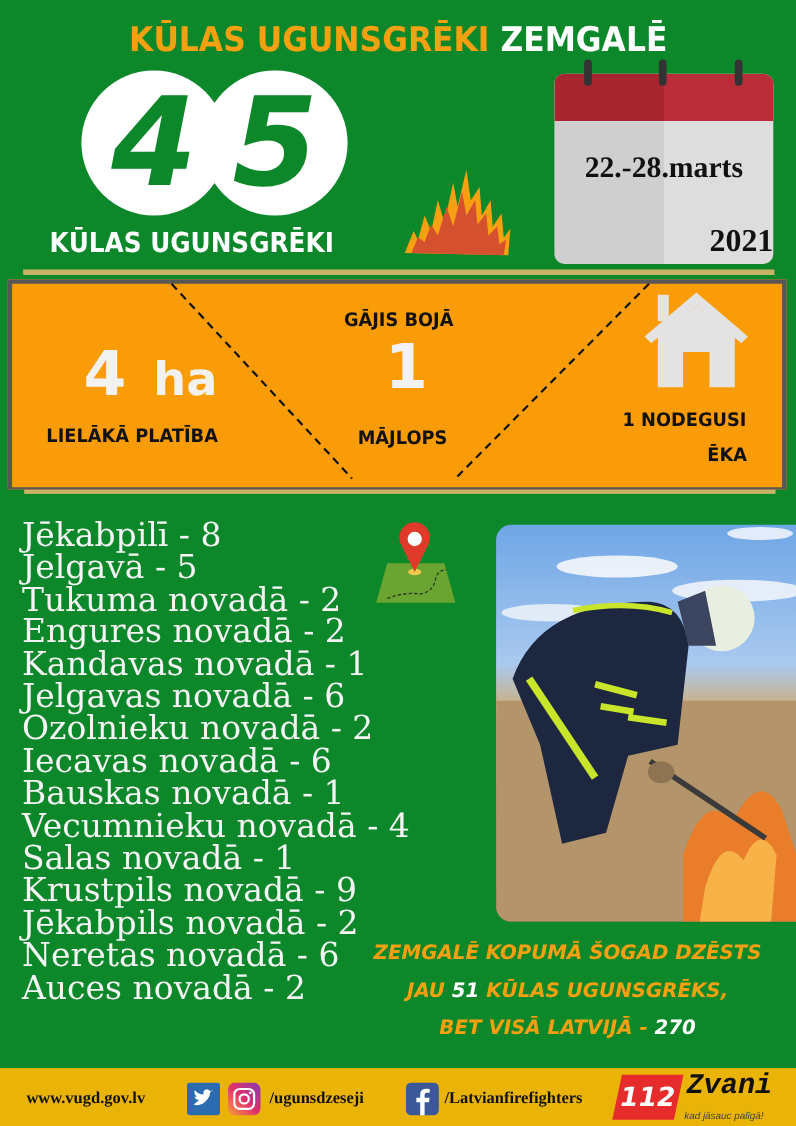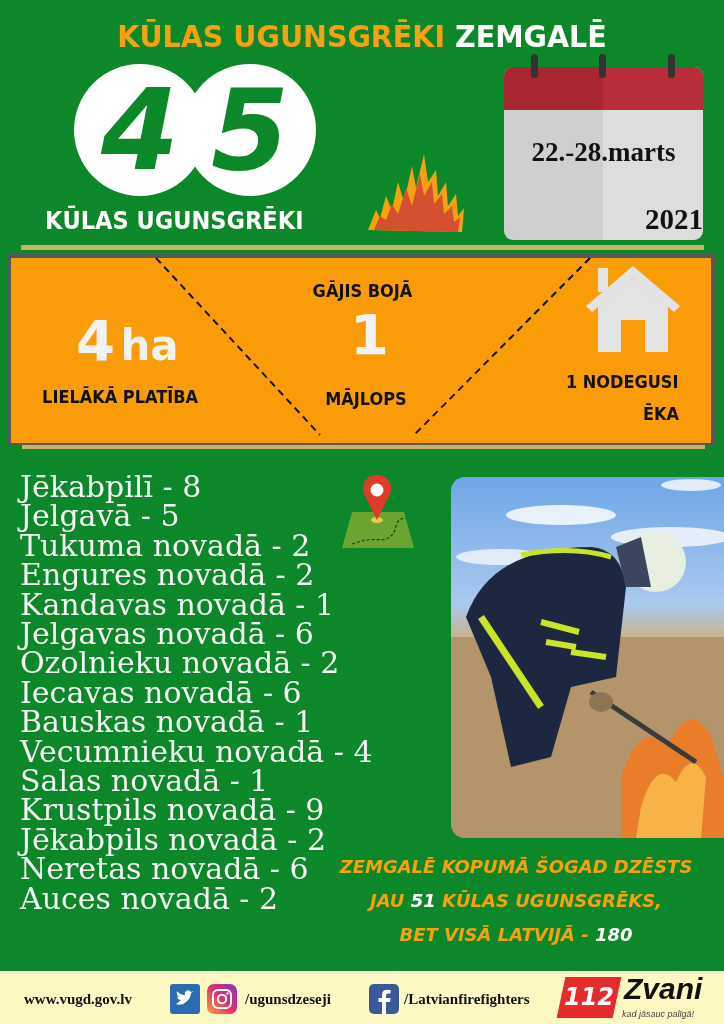--- a/index.html
+++ b/index.html
@@ -18,21 +18,21 @@
   .cal-year{left:0;top:136px;width:199px;text-align:right;font-family:"Liberation Serif",serif;font-weight:bold;font-size:29px;color:#111;}
   .tan{background:#c8b466;height:5px;}
   .obox{left:7px;top:254px;width:700px;height:185px;background:#fa9c08;border:4px solid #575757;border-bottom-width:2px;}
   .blk{font-family:"DejaVu Sans",sans-serif;font-weight:bold;color:#111;font-size:17px;transform:scaleX(0.95);}
   .big{color:#f2f2f2;font-family:"DejaVu Sans",sans-serif;font-weight:bold;}
   .list{left:20px;top:472px;font-family:"DejaVu Serif",serif;color:#f4f4f4;font-size:30px;line-height:29.4px;}
   .list div{white-space:nowrap;}
   .photo{left:451px;top:477px;width:273px;height:361px;border-radius:14px 0 0 14px;overflow:hidden;background:linear-gradient(180deg,#6fa6e6 0%,#a9c9ef 35%,#c9b28a 45%,#a88a5c 70%,#8a6c45 100%);}
   .summary{left:308px;top:850px;width:416px;text-align:center;font-family:"DejaVu Sans",sans-serif;font-weight:bold;color:#f7a012;font-size:18px;line-height:34px;font-style:italic;}
   .summary .w{color:#fff;}
-  .footer{left:0;top:971px;width:724px;height:53px;background:#fef9c3;}
+  .footer{left:0;top:971px;width:724px;height:53px;background:#eab308;}
   .ftxt{font-family:"Liberation Serif",serif;font-weight:bold;font-size:15px;color:#111;top:20px;}
 </style>
 </head>
 <body>
 
 <div class="abs title">
   <span class="o">KŪLAS UGUNSGRĒKI</span>
   <span class="w">ZEMGALĒ</span>
 </div>
 
@@ -62,21 +62,21 @@
 <div class="abs tan" style="left:22px;top:444px;width:683px;"></div>
 
 <div class="abs obox"></div>
 <svg class="abs" style="left:0;top:0;" width="724" height="450">
   <line x1="156" y1="258" x2="320" y2="435" stroke="#111" stroke-width="2" stroke-dasharray="7,5"></line>
   <line x1="590" y1="258" x2="414" y2="435" stroke="#111" stroke-width="2" stroke-dasharray="7,5"></line>
 </svg>
 
 <div class="abs" style="left:76px;top:308px;white-space:nowrap;">
   <span class="big" style="font-size:56px;">4</span>
-  <span class="big" style="font-size:42px;margin-left:1px;">ha</span>
+  <span class="big" style="font-size:42px;margin-left:20px;">ha</span>
 </div>
 <div class="abs blk" style="left:38px;top:387px;">LIELĀKĀ PLATĪBA</div>
 
 <div class="abs blk" style="left:310px;top:281px;">GĀJIS BOJĀ</div>
 <div class="abs big" style="left:350px;top:302px;font-size:56px;">1</div>
 <div class="abs blk" style="left:323px;top:389px;">MĀJLOPS</div>
 
 <svg class="abs" style="left:584px;top:262px;" width="98" height="92" viewBox="0 0 98 92">
   <rect x="14" y="6" width="10" height="24" fill="#e3e3e3"></rect>
   <path d="M2 44 L49 4 L96 44 L90 50 L49 16 L8 50 Z" fill="#e3e3e3"></path>
@@ -127,21 +127,21 @@
     <circle cx="205" cy="85" r="30" fill="#e8eee0"></circle>
     <path d="M165 70 L190 60 L200 110 L175 110 Z" fill="#3c4560"></path>
     <line x1="140" y1="215" x2="245" y2="285" stroke="#3a3a3a" stroke-width="5"></line>
     <ellipse cx="150" cy="225" rx="12" ry="10" fill="#8e7453"></ellipse>
   </svg>
 </div>
 
 <div class="abs summary">
   <div>ZEMGALĒ KOPUMĀ ŠOGAD DZĒSTS</div>
   <div><span>JAU </span><span class="w">51</span><span> KŪLAS UGUNSGRĒKS,</span></div>
-  <div><span>BET VISĀ LATVIJĀ - </span><span class="w">180</span></div>
+  <div><span>BET VISĀ LATVIJĀ - </span><span class="w">270</span></div>
 </div>
 
 <div class="abs footer">
   <div class="abs ftxt" style="left:24px;">www.vugd.gov.lv</div>
   <svg class="abs" style="left:170px;top:13px;" width="30" height="30" viewBox="0 0 30 30">
     <rect x="0" y="0" width="30" height="30" rx="3" fill="#2b6cb0"></rect>
     <path d="M6 20 Q12 22 16 18 Q21 14 21 9 L24 7 L21 8 Q19 5 16 7 Q14 9 15 11 Q10 11 7 7 Q6 11 9 13 L7 13 Q8 16 11 16 Q9 18 6 20 Z" fill="#fff"></path>
   </svg>
   <svg class="abs" style="left:207px;top:13px;" width="30" height="30" viewBox="0 0 30 30">
     <defs>
@@ -158,15 +158,15 @@
   </svg>
   <div class="abs ftxt" style="left:245px;">/ugunsdzeseji</div>
   <svg class="abs" style="left:369px;top:13px;" width="30" height="30" viewBox="0 0 30 30">
     <rect x="0" y="0" width="30" height="30" rx="5" fill="#3b5998"></rect>
     <path d="M17 30 L17 18 L21 18 L21.5 14 L17 14 L17 11.5 Q17 9.5 19 9.5 L21.6 9.5 L21.6 6 Q20 5.8 18.5 5.8 Q13 5.8 13 11 L13 14 L9.5 14 L9.5 18 L13 18 L13 30 Z" fill="#fff"></path>
   </svg>
   <div class="abs ftxt" style="left:404px;">/Latvianfirefighters</div>
   <div class="abs" style="left:561px;top:6px;width:56px;height:41px;background:#e52b2b;transform:skewX(-12deg);">
     <div style="transform:skewX(12deg);color:#fff;font-family:'DejaVu Sans',sans-serif;font-weight:bold;font-style:italic;font-size:24px;line-height:41px;text-align:center;">112</div>
   </div>
-  <div class="abs" style="left:624px;top:1px;font-family:Liberation Sans, sans-serif;font-weight:bold;font-style:italic;font-size:30px;color:#111;">Zvani</div>
+  <div class="abs" style="left:624px;top:1px;font-family:Liberation Mono, monospace;font-weight:bold;font-style:italic;font-size:26px;color:#111;">Zvani</div>
   <div class="abs" style="left:622px;top:38px;font-family:Liberation Sans, sans-serif;font-style:italic;font-size:9px;color:#444;">kad jāsauc palīgā!</div>
 </div>
 
 </body></html>

